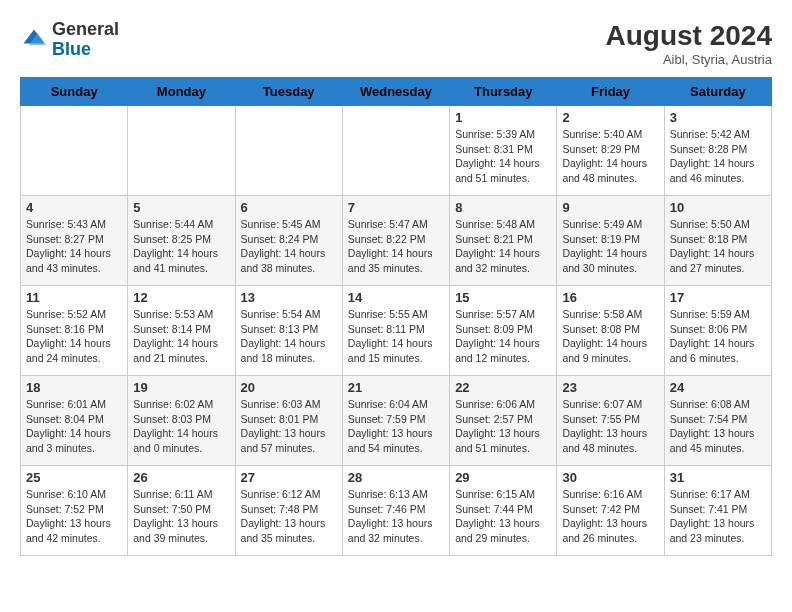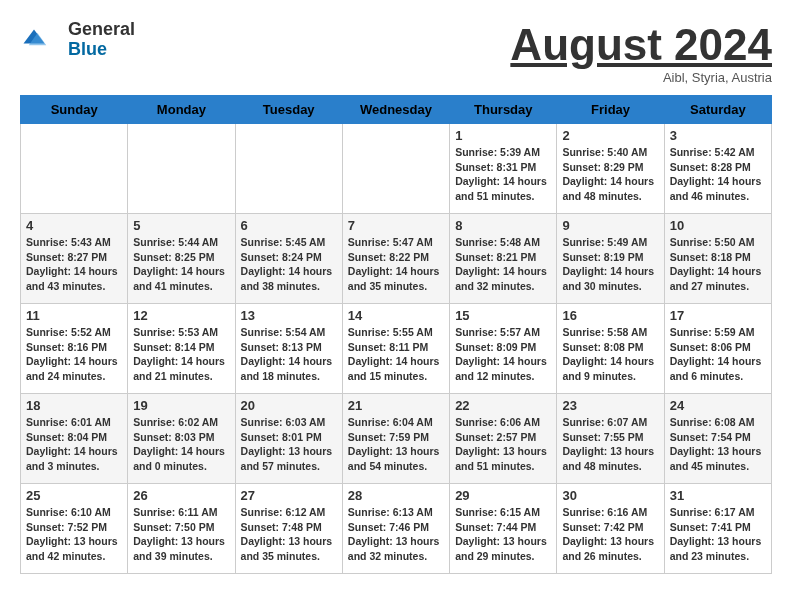--- a/index.html
+++ b/index.html
@@ -12,41 +12,40 @@
     }
     .header {
       display: flex;
       justify-content: space-between;
       align-items: flex-start;
       margin-bottom: 10px;
     }
     .logo {
       display: flex;
       align-items: center;
-      gap: 20px;
+      gap: 4px;
     }
     .logo-text {
       font-size: 18px;
       font-weight: bold;
       line-height: 1.1;
     }
     .logo-general { color: #333; }
     .logo-blue { color: #0369a1; }
     .logo-icon {
       width: 28px;
       height: 28px;
     }
     .title-block {
       text-align: right;
     }
     .month-year {
-      font-size: 44px;
+      font-size: 28px;
       font-weight: bold;
       color: #333;
-      text-decoration: underline;
     }
     .location {
       font-size: 13px;
       color: #555;
     }
     table {
       width: 100%;
       border-collapse: collapse;
     }
     thead th {
@@ -75,21 +74,20 @@
     }
     .day-number {
       font-weight: bold;
       font-size: 13px;
       display: block;
       margin-bottom: 2px;
     }
     .cell-content {
       font-size: 10.5px;
       line-height: 1.4;
-      font-weight: bold;
     }
     .empty-cell {
       background-color: #fff;
     }
   </style>
 </head>
 <body>
 
 <div class="header">
   <div class="logo">

